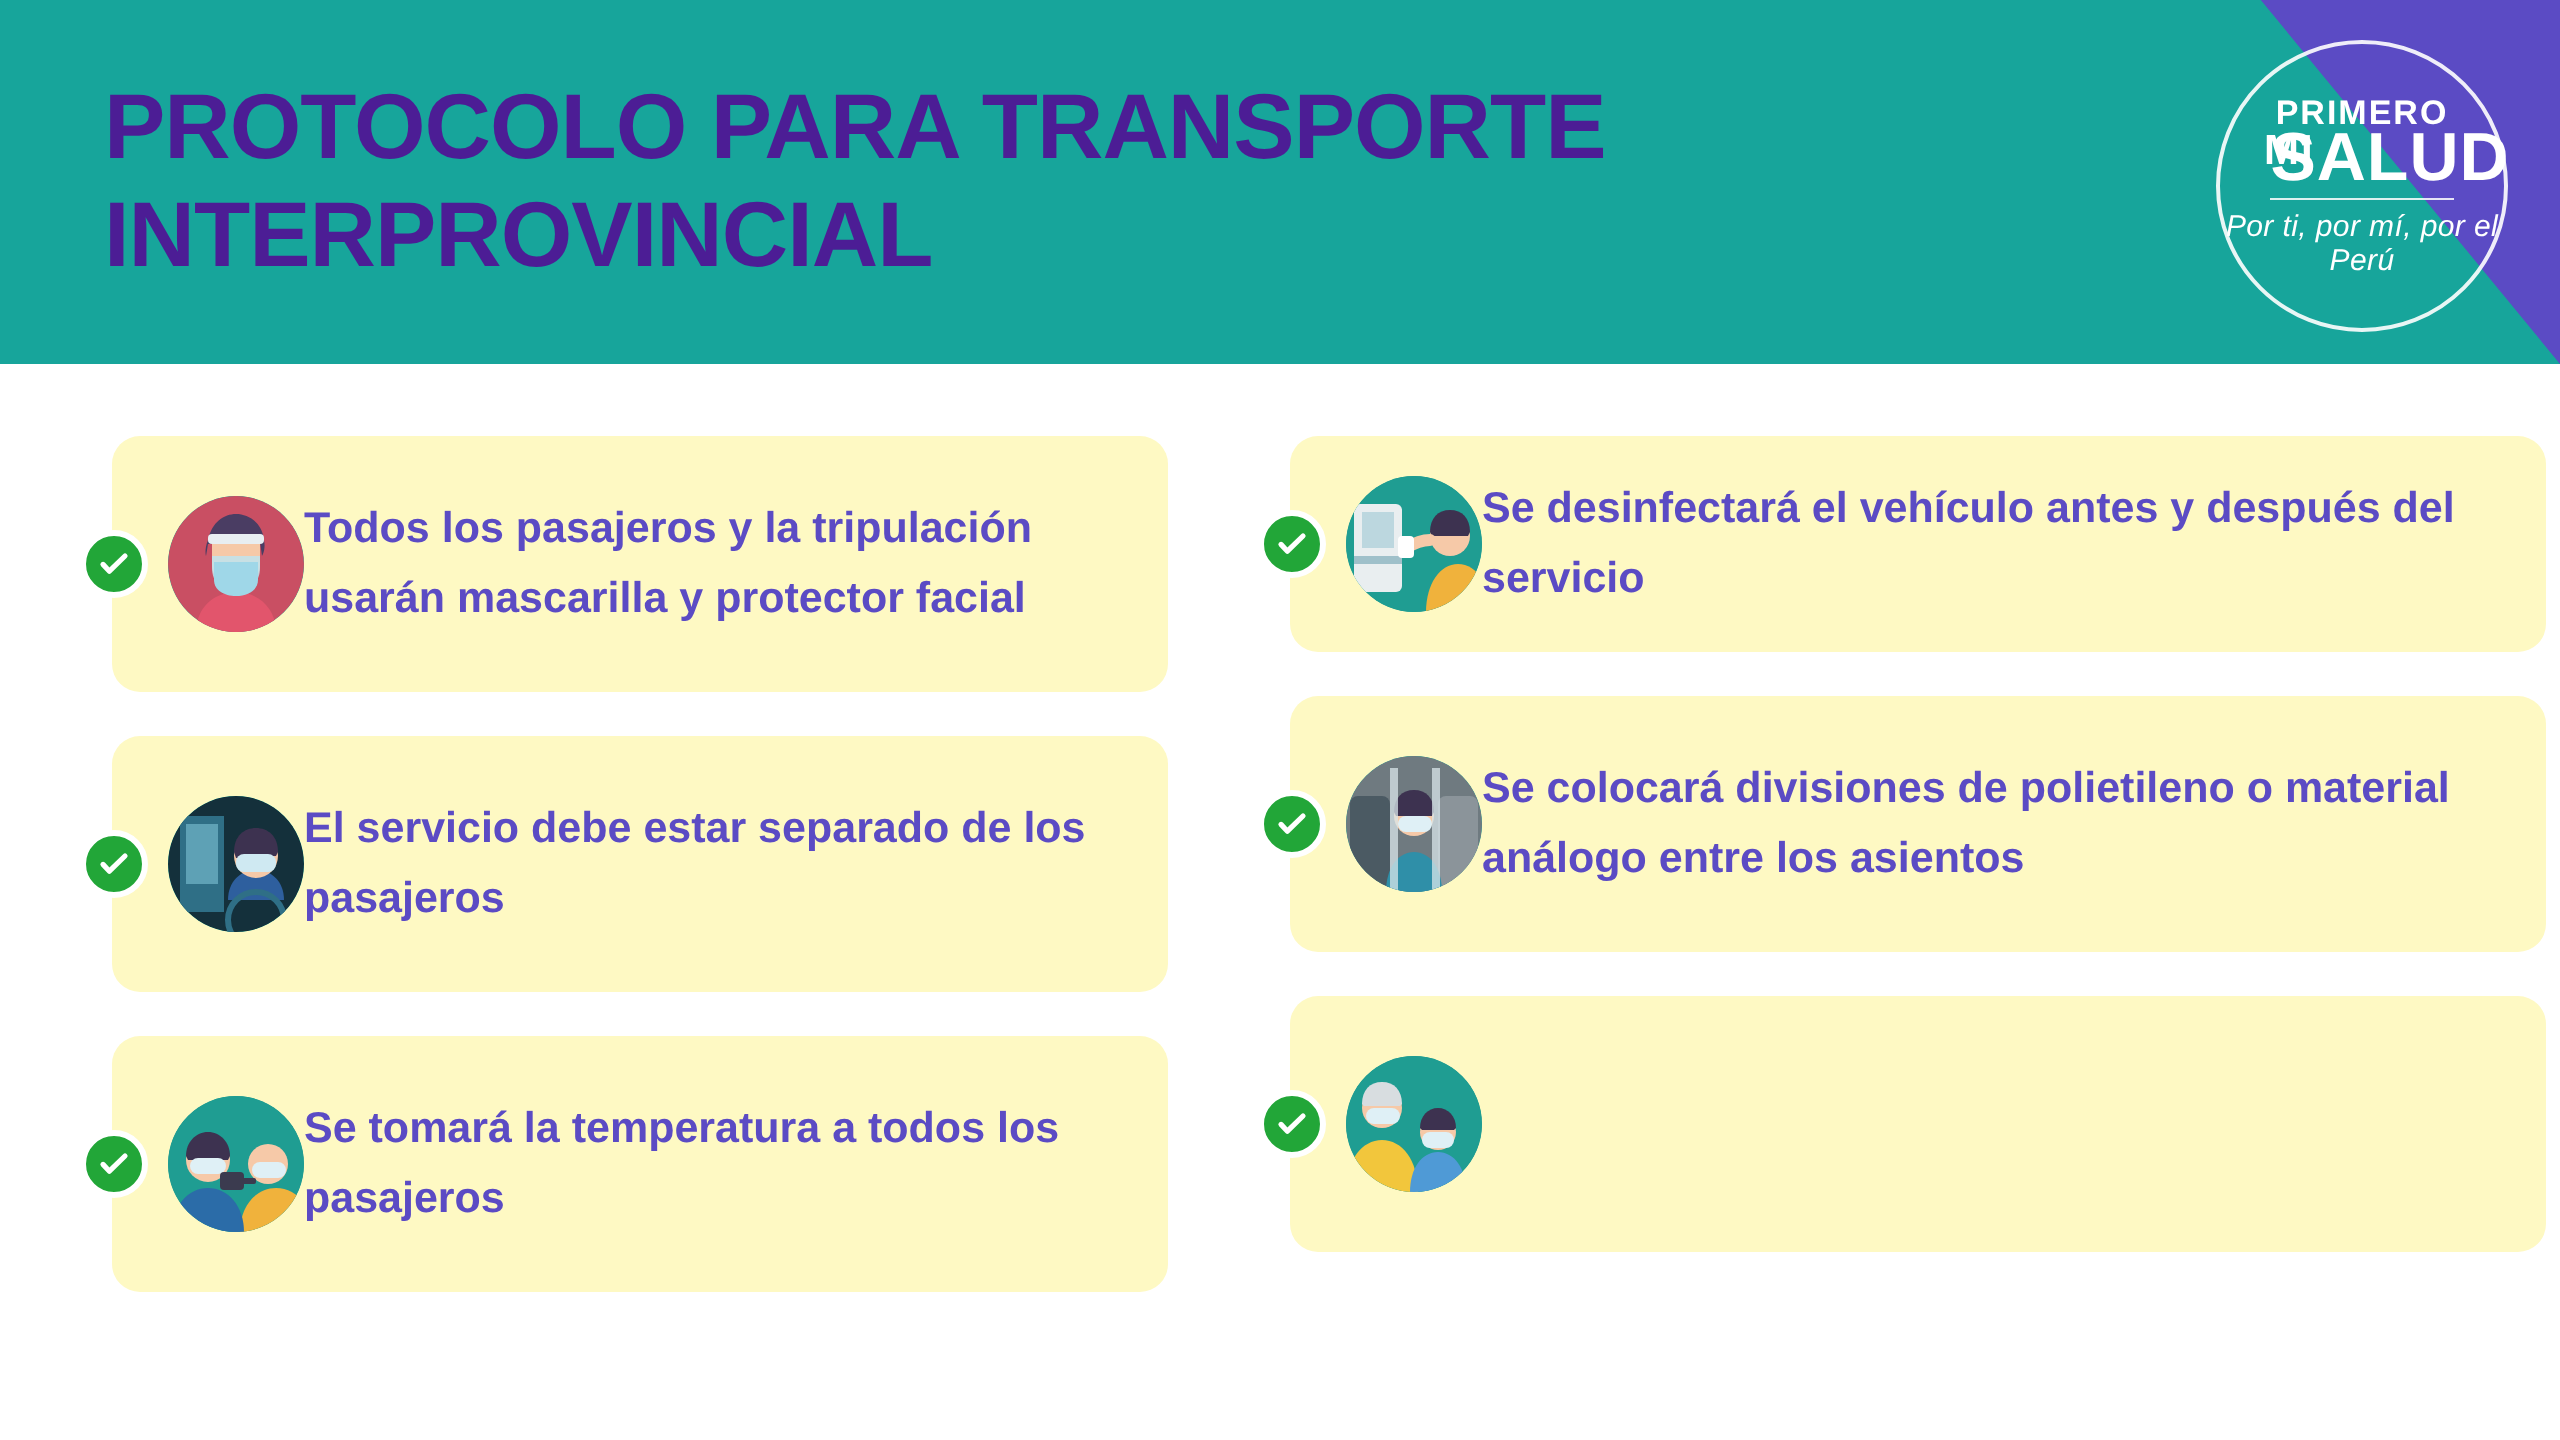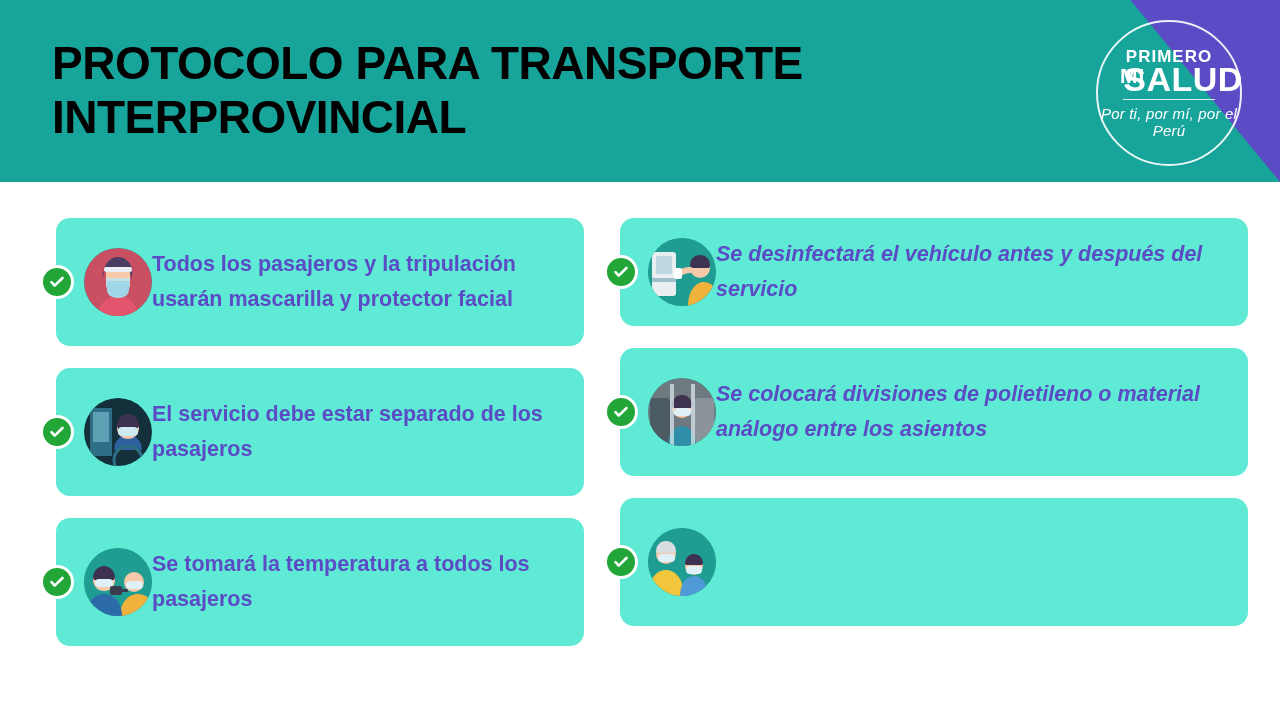--- a/index.html
+++ b/index.html
@@ -38,31 +38,31 @@
     width: 340px;
     height: 182px;
     background: #5b4bc4;
     clip-path: polygon(56% 0, 100% 0, 100% 100%, 100% 100%, 100% 100%);
   }
   .header-title {
     position: absolute;
     left: 52px;
     top: 36px;
     width: 1000px;
-    color: #000000;
+    color: #4c1d95;
     font-size: 46px;
     line-height: 54px;
     font-weight: bold;
     letter-spacing: -0.5px;
   }
 
   
   .logo {
     position: absolute;
-    right: 38px;
+    right: 26px;
     top: 20px;
     width: 142px;
     height: 142px;
     border-radius: 50%;
     border: 2px solid rgba(255,255,255,0.9);
     display: flex;
     flex-direction: column;
     align-items: center;
     justify-content: center;
     color: #ffffff;
@@ -104,29 +104,28 @@
 
   
   .col-left {
     position: absolute;
     left: 56px;
     top: 218px;
     width: 528px;
   }
   .col-right {
     position: absolute;
-    left: 620px;
+    left: 645px;
     top: 218px;
     width: 628px;
-    font-style: italic;
   }
 
   .card {
     position: relative;
-    background: #5eead4;
+    background: #fef9c3;
     border-radius: 14px;
     margin-bottom: 22px;
     display: flex;
     align-items: center;
     padding: 18px 20px 18px 96px;
     box-sizing: border-box;
   }
   .card-text {
     color: #5b4bc4;
     font-size: 21.5px;

